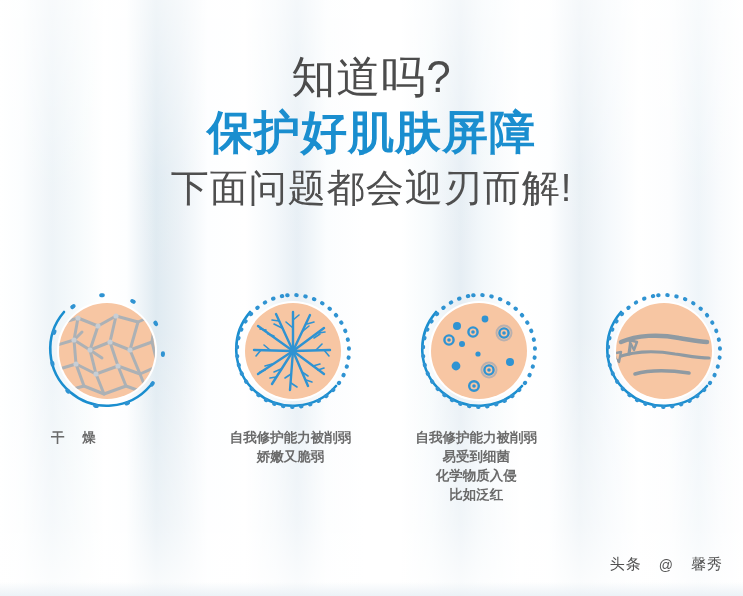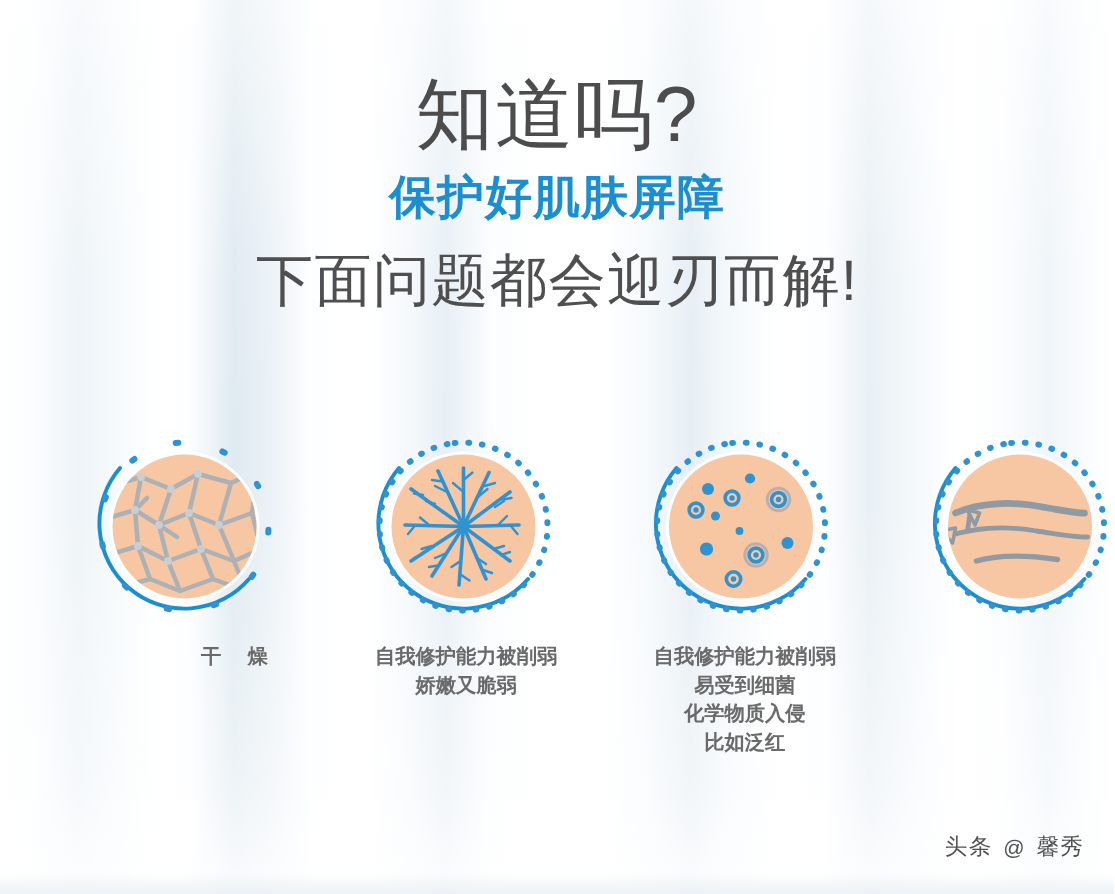--- a/index.html
+++ b/index.html
@@ -64,28 +64,28 @@
   
   .headline {
     position: absolute;
     top: 52px;
     left: 0;
     width: 743px;
     text-align: center;
     z-index: 3;
   }
   .hl-line1 {
-    font-size: 52px;
+    font-size: 44px;
     line-height: 50px;
     color: #4c4c4c;
     letter-spacing: 1px;
     font-weight: 400;
   }
   .hl-line2 {
-    font-size: 31px;
+    font-size: 46px;
     line-height: 56px;
     color: #1a8ecf;
     font-weight: 700;
     letter-spacing: 1px;
     margin-top: 2px;
   }
   .hl-line3 {
     font-size: 38px;
     line-height: 52px;
     color: #4f4f4f;
@@ -100,21 +100,22 @@
     top: 288px;
     left: 0;
     width: 743px;
     display: flex;
     z-index: 3;
   }
   .card {
     width: 25%;
     display: flex;
     flex-direction: column;
-    align-items: flex-end;
+    align-items: flex-start;
+    padding-left: 44px;
   }
   .circle-wrap {
     position: relative;
     width: 126px;
     height: 126px;
   }
   .circle-wrap svg { display:block; width:126px; height:126px; overflow: visible; }
 
   .caption {
     margin-top: 14px;
@@ -131,21 +132,21 @@
   .watermark {
     position: absolute;
     right: 20px;
     bottom: 22px;
     font-size: 15px;
     color: #3a3a3a;
     letter-spacing: 1px;
     z-index: 4;
     display: flex;
     align-items: center;
-    gap: 7px;
+    gap: 17px;
     opacity: 0.88;
   }
   .watermark .wm-at { font-size: 14px; }
 
   .bottom-fade {
     position: absolute;
     left: 0; bottom: 0;
     width: 743px; height: 14px;
     background: linear-gradient(180deg, rgba(240,245,249,0) 0%, rgba(226,235,242,0.65) 100%);
     z-index: 2;

